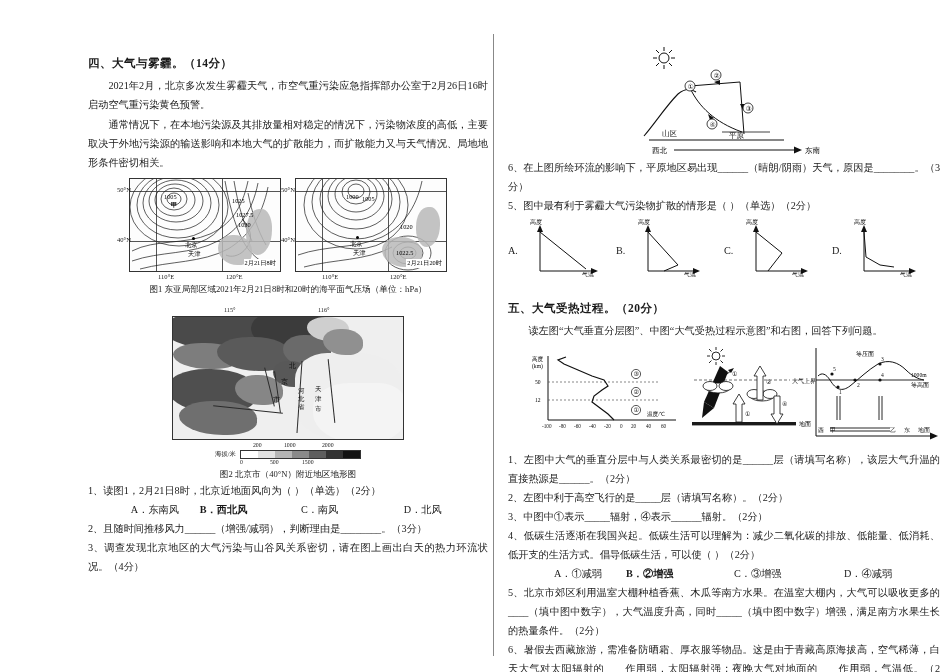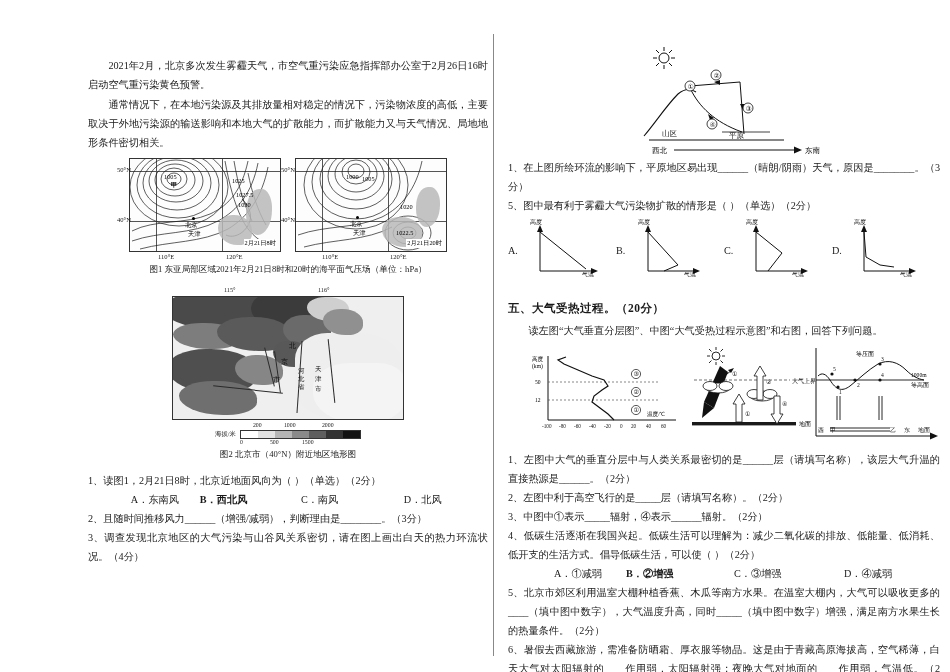--- a/index.html
+++ b/index.html
@@ -96,20 +96,21 @@
 </style>
 </head>
 <body>
 
 <div class="page">
 
   <div class="divider"></div>
 
   <div class="col col-left" style="top:56px;">
 
+    <div class="sec-title">四、大气与雾霾。（14分）</div>
 
     <p class="body">2021年2月，北京多次发生雾霾天气，市空气重污染应急指挥部办公室于2月26日16时启动空气重污染黄色预警。</p>
     <p class="body">通常情况下，在本地污染源及其排放量相对稳定的情况下，污染物浓度的高低，主要取决于外地污染源的输送影响和本地大气的扩散能力，而扩散能力又与天气情况、局地地形条件密切相关。</p>
 
     <div class="fig1">
       <div class="maps">
 
         <div class="wx">
           <div class="lat" style="top:12px;"></div>
           <div class="lat" style="top:62px;"></div>
@@ -247,21 +248,21 @@
           <div class="scalenums">
             <span style="left:0px;">0</span>
             <span style="left:30px;">500</span>
             <span style="left:62px;">1500</span>
           </div>
         </div>
       </div>
       <div class="caption">图2  北京市（40°N）附近地区地形图</div>
     </div>
 
-    <div style="margin-top:10px;">
+    <div style="">
       <p class="q">1、读图1，2月21日8时，北京近地面风向为（    ）（单选）（2分）</p>
       <div class="opts">
         <span class="o1">A．东南风</span>
         <span class="o2">B．西北风</span>
         <span class="o3">C．南风</span>
         <span class="o4">D．北风</span>
       </div>
       <p class="q">2、且随时间推移风力______（增强/减弱），判断理由是________。（3分）</p>
       <p class="q">3、调查发现北京地区的大气污染与山谷风关系密切，请在图上画出白天的热力环流状况。（4分）</p>
     </div>
@@ -311,21 +312,21 @@
         <text x="185" y="94" font-size="7.5" font-family="Liberation Serif, serif" fill="#111">平原</text>
         <line x1="178" y1="88" x2="226" y2="88" stroke="#111" stroke-width="0.8"></line>
 
         <line x1="130" y1="106" x2="252" y2="106" stroke="#111" stroke-width="1"></line>
         <polygon points="258,106 250,102.5 250,109.5" fill="#111"></polygon>
         <text x="108" y="109" font-size="7.5" font-family="Liberation Serif, serif" fill="#111">西北</text>
         <text x="261" y="109" font-size="7.5" font-family="Liberation Serif, serif" fill="#111">东南</text>
       </svg>
     </div>
 
-    <p class="q">1、在上图所绘环流的影响下，平原地区易出现______（晴朗/阴雨）天气，原因是________。（3分）</p>
+    <p class="q">6、在上图所绘环流的影响下，平原地区易出现______（晴朗/阴雨）天气，原因是________。（3分）</p>
     <p class="q">5、图中最有利于雾霾大气污染物扩散的情形是（    ）（单选）（2分）</p>
 
     <div class="profrow">
       <div class="profitem">
         <div class="proflab">A.</div>
         <svg class="profsvg" width="82" height="58">
           <line x1="14" y1="52" x2="14" y2="12" stroke="#111" stroke-width="1"></line>
           <polygon points="14,6 11,13 17,13" fill="#111"></polygon>
           <line x1="14" y1="52" x2="66" y2="52" stroke="#111" stroke-width="1"></line>
           <polygon points="72,52 65,49 65,55" fill="#111"></polygon>

